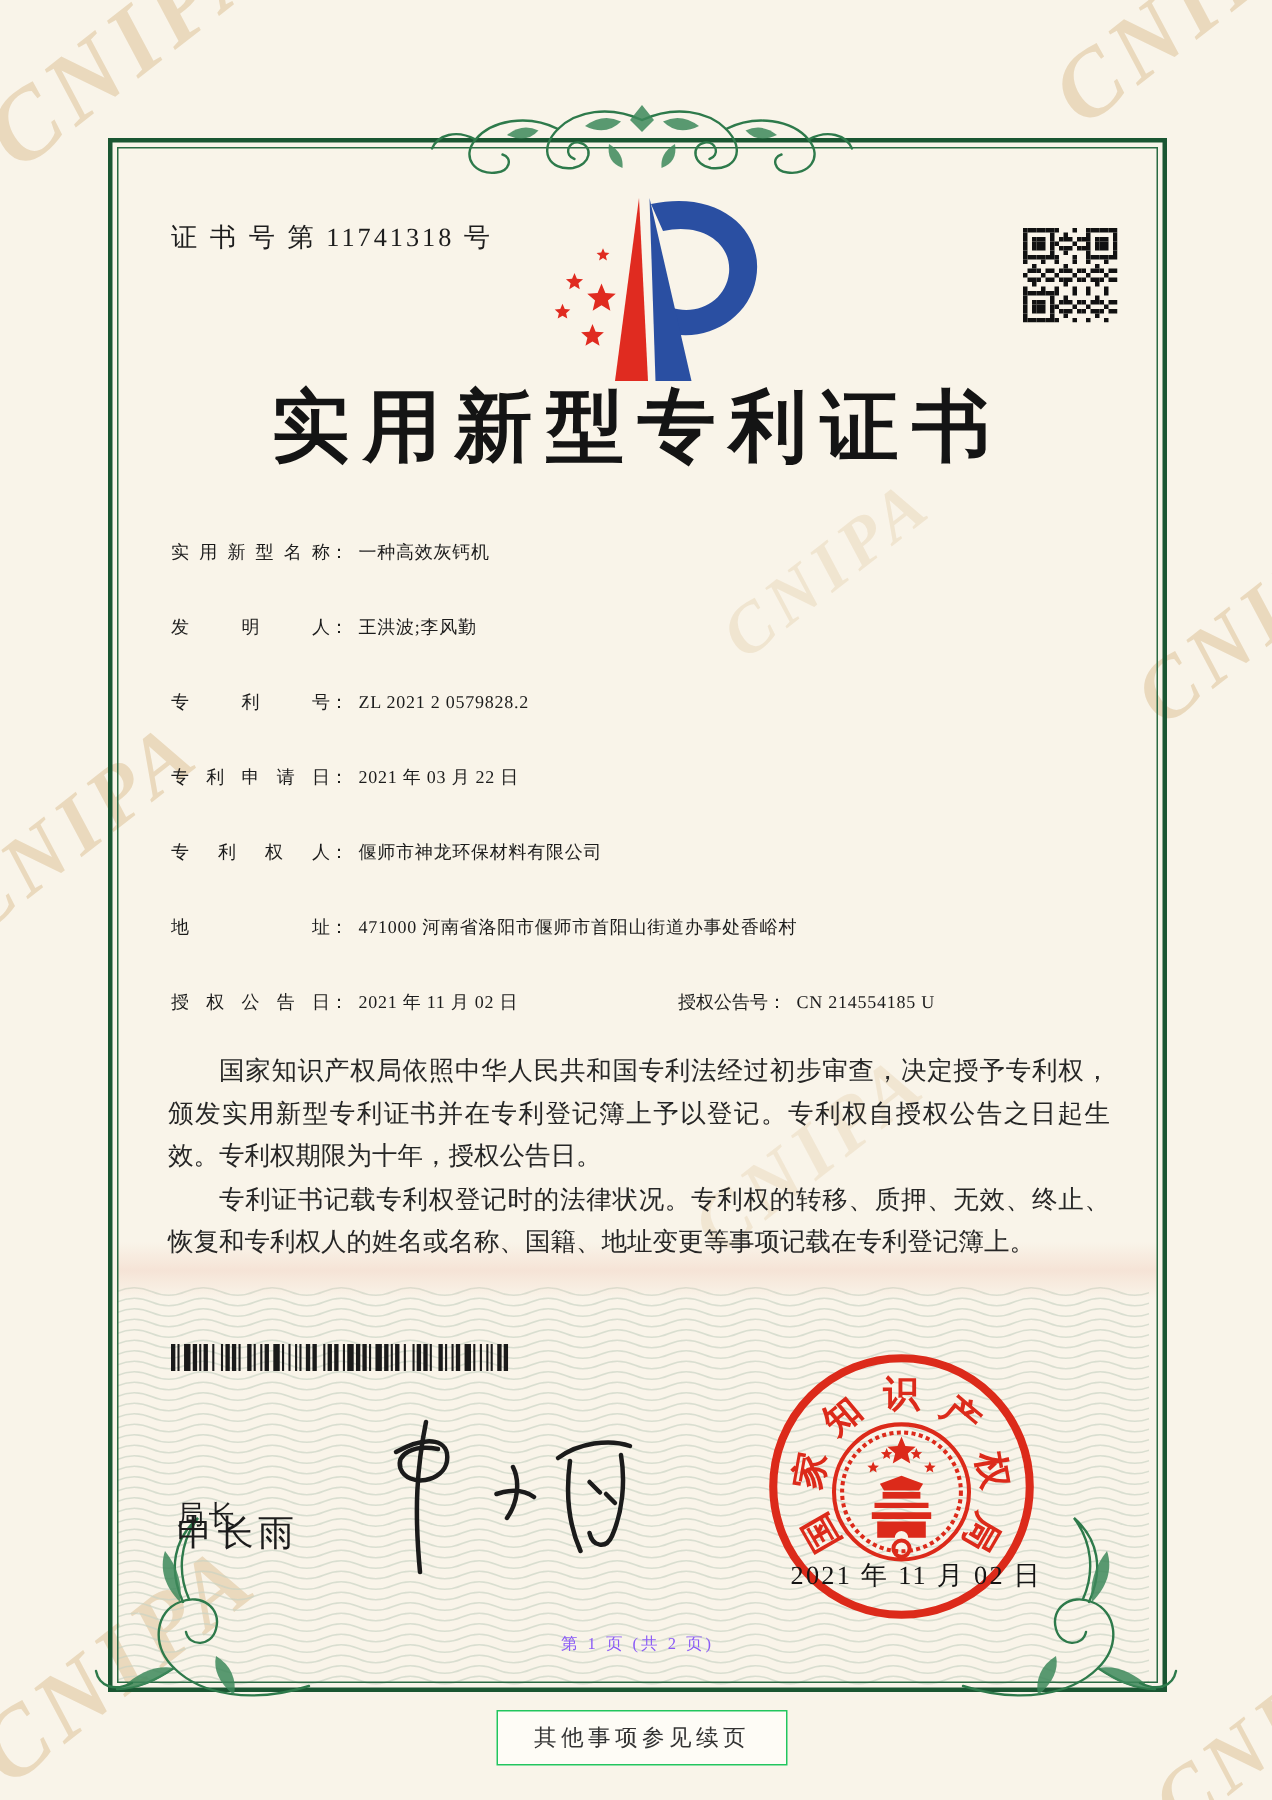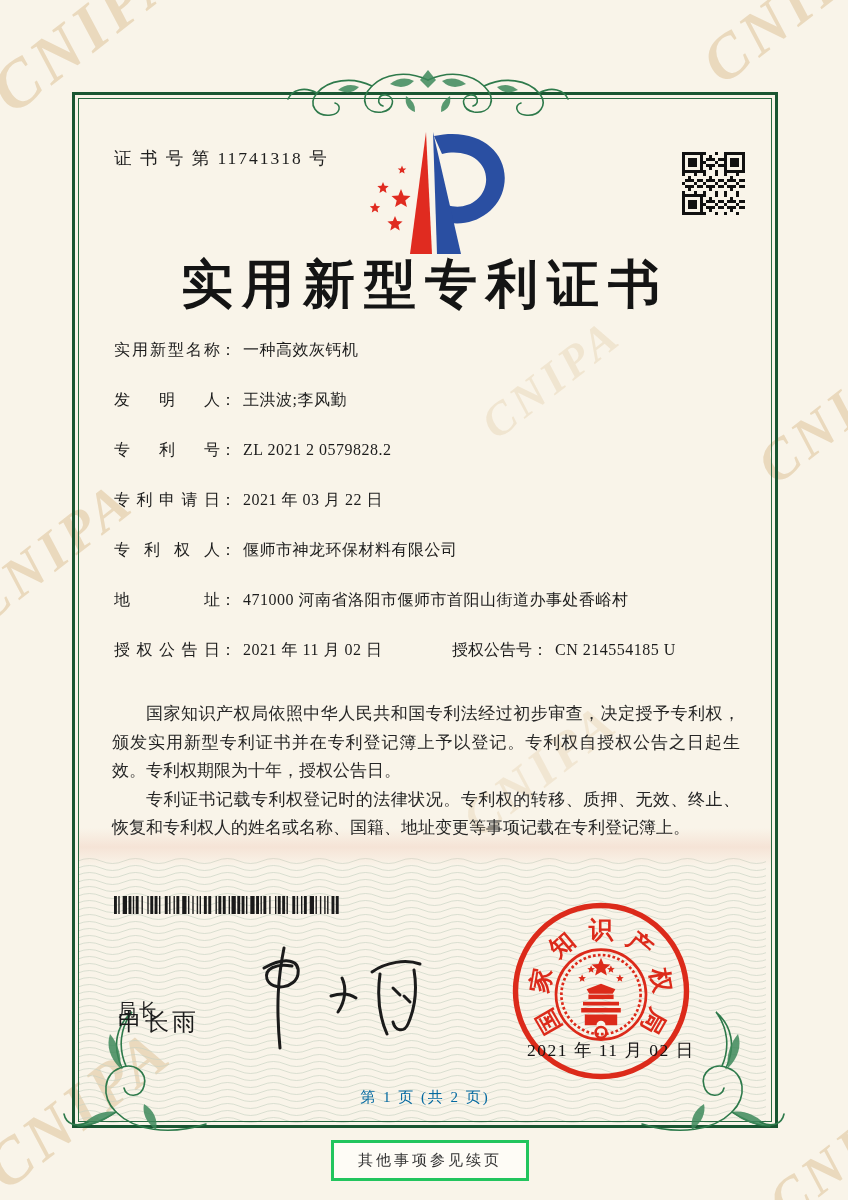--- a/index.html
+++ b/index.html
@@ -30,21 +30,21 @@
   .orn-br{position:absolute;left:640px;top:1008px;transform:scaleX(-1);}
 
   
   .cert-no{position:absolute;left:114px;top:146px;font-size:17.5px;letter-spacing:2px;color:#1d1d1d;}
   .logo{position:absolute;left:352px;top:128px;}
   .qr{position:absolute;left:682px;top:152px;}
   .title{position:absolute;left:72px;top:250px;width:706px;text-align:center;
       font-size:52px;font-weight:700;letter-spacing:9px;color:#141414;}
 
   
-  .fields{position:absolute;left:114px;top:325px;width:640px;font-size:16px;color:#1c1c1c;}
+  .fields{position:absolute;left:114px;top:343px;width:640px;font-size:12px;color:#1c1c1c;}
   .frow{height:50px;display:flex;align-items:center;position:relative;}
   .flabel{display:inline-block;width:106px;text-align:justify;text-align-last:justify;letter-spacing:0;}
   .fcolon{margin-right:7px;}
   .fvalue{letter-spacing:.5px;}
   .grant-right{position:absolute;left:338px;display:flex;align-items:center;}
   .grant-right .flabel{width:auto;text-align:center;text-align-last:auto;}
 
   
   .bodytext{position:absolute;left:112px;top:700px;width:628px;font-size:17px;
       line-height:28.5px;color:#262626;text-align:justify;}
@@ -58,22 +58,22 @@
   .signature path{stroke:#1b1b1b;stroke-width:3;fill:none;stroke-linecap:round;stroke-linejoin:round;}
 
   .seal{position:absolute;left:511px;top:901px;}
   .seal .ink{fill:#dc2a1a;}
   .seal .ring{fill:none;stroke:#dc2a1a;}
   .seal-ch{fill:#dc2a1a;font-size:27px;font-weight:bold;text-anchor:middle;dominant-baseline:central;
       font-family:"Liberation Serif","DejaVu Serif",serif;}
   .seal-date{position:absolute;left:527px;top:1038px;font-size:17.5px;letter-spacing:1.5px;color:#151515;}
 
   .page-info{position:absolute;left:72px;top:1088px;width:706px;text-align:center;
-      font-size:15px;letter-spacing:2px;color:#0369a1;}
-  .footer-note{position:absolute;left:331px;top:1140px;background:#fefcf6;border:3px solid #22c55e;
+      font-size:11px;letter-spacing:2px;color:#8b5cf6;}
+  .footer-note{position:absolute;left:331px;top:1140px;background:#fefcf6;border:1px solid #22c55e;
       padding:8px 24px;font-size:15px;letter-spacing:3px;color:#333;}
 
   .logo .blue{fill:#2a4fa2;}
   .logo .red{fill:#e02b20;}
   .qr rect{fill:#111;}
   .barcode rect{fill:#1a1a1a;}
 </style>
 </head>
 <body>
 

